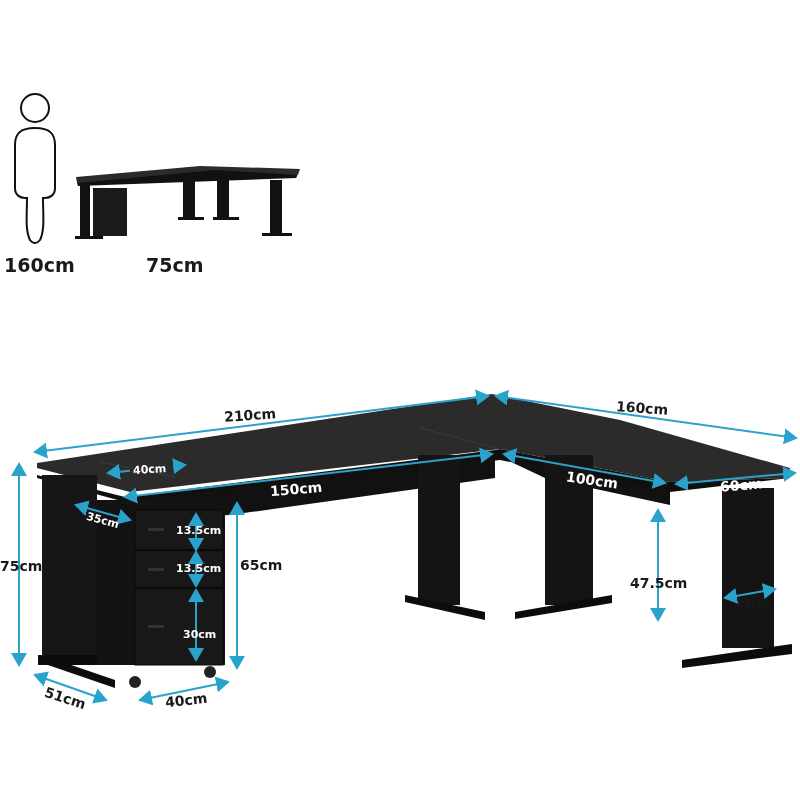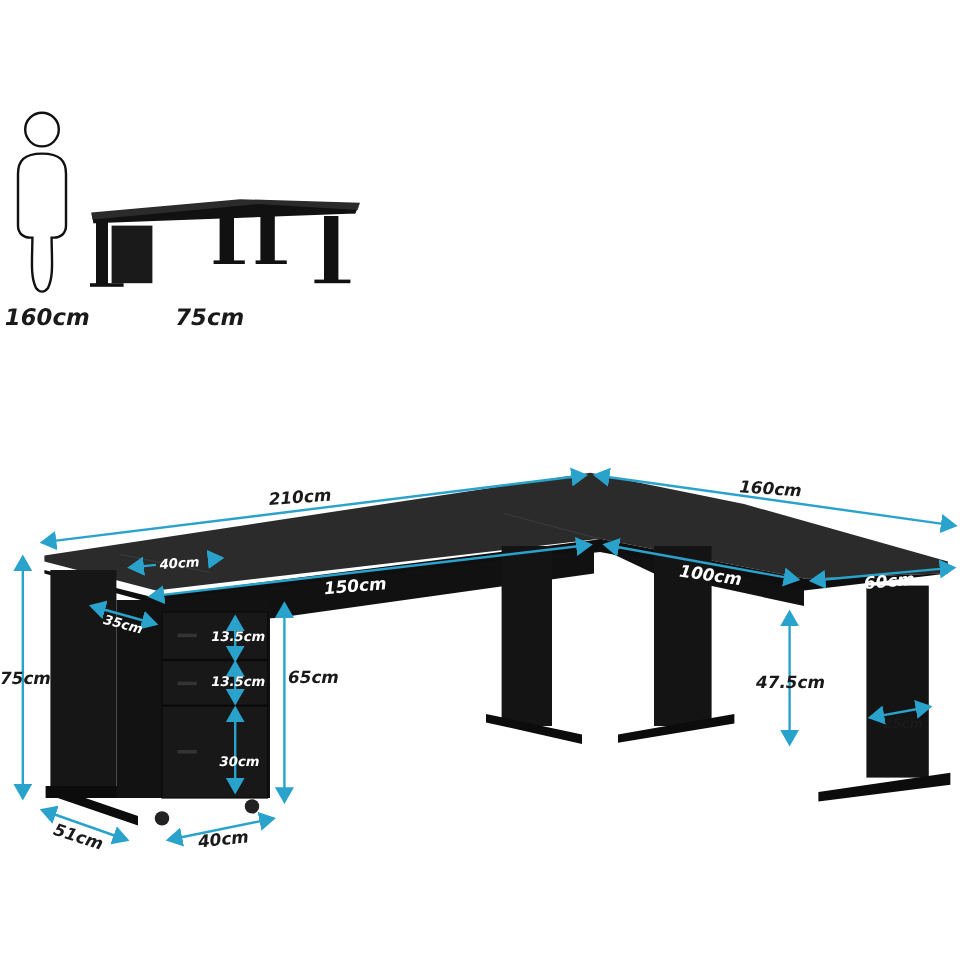--- a/index.html
+++ b/index.html
@@ -1,18 +1,18 @@
 <!DOCTYPE html>
 <html><head>
 <meta charset="utf-8">
 <style>
   html, body { margin: 0; padding: 0; background: #ffffff; }
   body { width: 800px; height: 800px; position: relative; overflow: hidden;
          font-family: "DejaVu Sans", sans-serif; }
-  .canvas { position: absolute; left: 0; top: 0; width: 800px; height: 800px; font-style: italic; }
+  .canvas { position: absolute; left: 0; top: 0; width: 800px; height: 800px; }
   svg { position: absolute; left: 0; top: 0; }
   .lbl { position: absolute; font-weight: bold; color: #1a1a1a; white-space: nowrap;
          font-family: "DejaVu Sans", sans-serif; }
   .lbl.big { font-size: 19px; }
   .lbl.med { font-size: 14px; }
   .lbl.small { font-size: 11px; }
   .lbl.white { color: #ffffff; }
 </style>
 </head>
 <body>
@@ -112,17 +112,17 @@
   <div class="lbl small white" style="left:133px; top:463px; transform:rotate(-4deg);">40cm</div>
   <div class="lbl med white" style="left:270px; top:481px; transform:rotate(-5deg);">150cm</div>
   <div class="lbl med white" style="left:566px; top:472px; transform:rotate(8deg);">100cm</div>
   <div class="lbl med white" style="left:720px; top:477px; transform:rotate(-5deg);">60cm</div>
   <div class="lbl small white" style="left:86px; top:514px; transform:rotate(15deg);">35cm</div>
   <div class="lbl small white" style="left:176px; top:524px;">13.5cm</div>
   <div class="lbl small white" style="left:176px; top:562px;">13.5cm</div>
   <div class="lbl small white" style="left:183px; top:628px;text-align:center;">30cm</div>
   <div class="lbl med" style="left:0px; top:558px;">75cm</div>
   <div class="lbl med" style="left:240px; top:557px;">65cm</div>
-  <div class="lbl med" style="left:630px; top:561px;">47.5cm</div>
+  <div class="lbl med" style="left:630px; top:575px;">47.5cm</div>
   <div class="lbl small" style="left:736px; top:597px;">25cm</div>
   <div class="lbl med" style="left:44px; top:690px; transform:rotate(18deg);">51cm</div>
   <div class="lbl med" style="left:165px; top:692px; transform:rotate(-6deg);">40cm</div>
 </div>
 
 </body></html>

